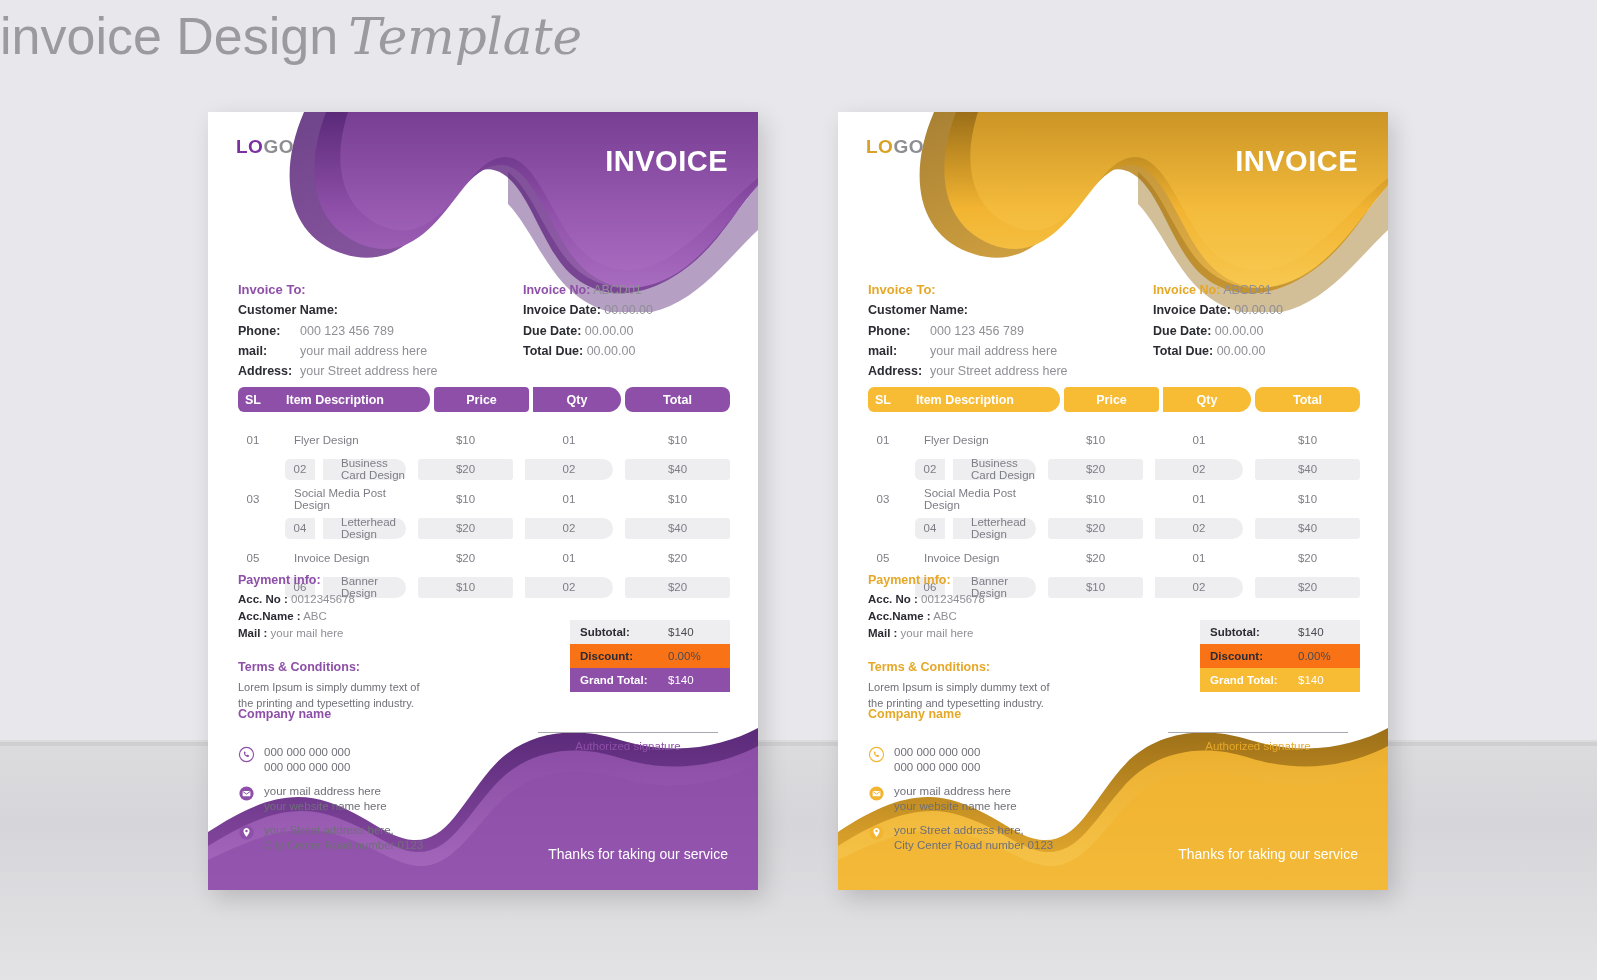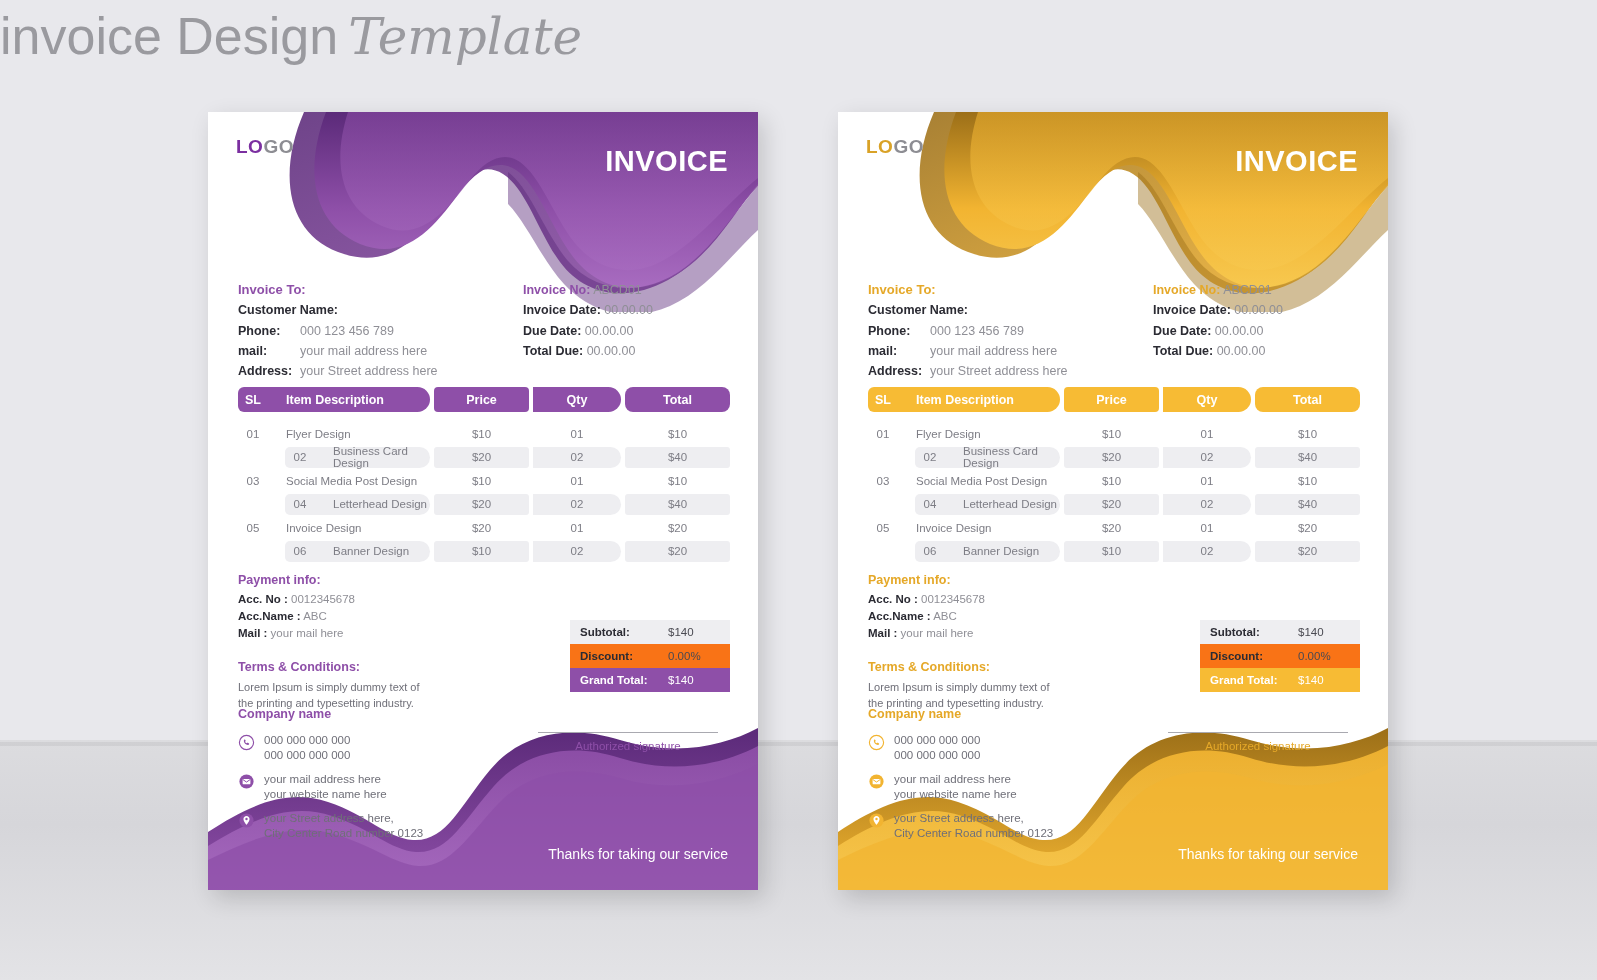--- a/index.html
+++ b/index.html
@@ -96,22 +96,22 @@
     display: flex; align-items: center; height: 25px;
   }
   .th-sl   { width: 30px; justify-content: center; border-radius: 6px 0 0 6px; }
   .th-item { flex: 1; padding-left: 18px; border-radius: 0 14px 14px 0; margin-left:-4px; }
   .th-price{ width: 95px; justify-content: center; border-radius: 4px; }
   .th-qty  { width: 88px; justify-content: center; border-radius: 0 14px 14px 0; }
   .th-total{ width: 105px; justify-content: center; border-radius: 8px; }
 
   .trow {
     display: flex; height: 21.5px; align-items: center;
-    font-size: 11.5px; color: #7d7d85; gap: 4px;
-    margin-top: 2px;
+    font-size: 11.5px; color: #7d7d85; gap: 12px;
+    margin-top: 8px;
   }
   .trow.alt { background: transparent; padding-left: 47px; }
   .trow .c-sl   { width: 30px; text-align: center; }
   .trow .c-item { flex: 1; padding-left: 18px; margin-left:-4px;}
   .trow .c-price{ width: 95px; text-align: center; }
   .trow .c-qty  { width: 88px; text-align: center; }
   .trow .c-total{ width: 105px; text-align: center; }
 
   .trow.alt .c-sl,
   .trow.alt .c-item,
@@ -146,21 +146,21 @@
   .tot-row .k { font-weight: bold; color: #2b2b33; }
   .tot-row .v { color: #4a4a52; width: 52px; }
   .tot-sub { background: #eeeef1; }
   .tot-disc { background: #f97316; }
   .tot-grand .k, .tot-grand .v { color: #fff; }
 
   
   .company {
     position: absolute; left: 30px; top: 595px; z-index: 4;
   }
-  .comp-name { font-weight: bold; font-size: 12.5px; margin-bottom: 12px; }
+  .comp-name { font-weight: bold; font-size: 12.5px; margin-bottom: 24px; }
   .comp-item { display: flex; align-items: flex-start; margin-bottom: 9px; }
   .comp-ico { width: 17px; height: 17px; flex: 0 0 17px; margin-right: 9px; margin-top: 1px; }
   .comp-txt { font-size: 11.5px; line-height: 15px; color: #6f6f78; white-space: nowrap; }
 
   
   .sign {
     position: absolute; right: 40px; top: 620px; width: 180px;
     text-align: center; z-index: 4;
   }
   .sign-line { border-top: 1px solid #a9a9b0; margin-bottom: 7px; }

